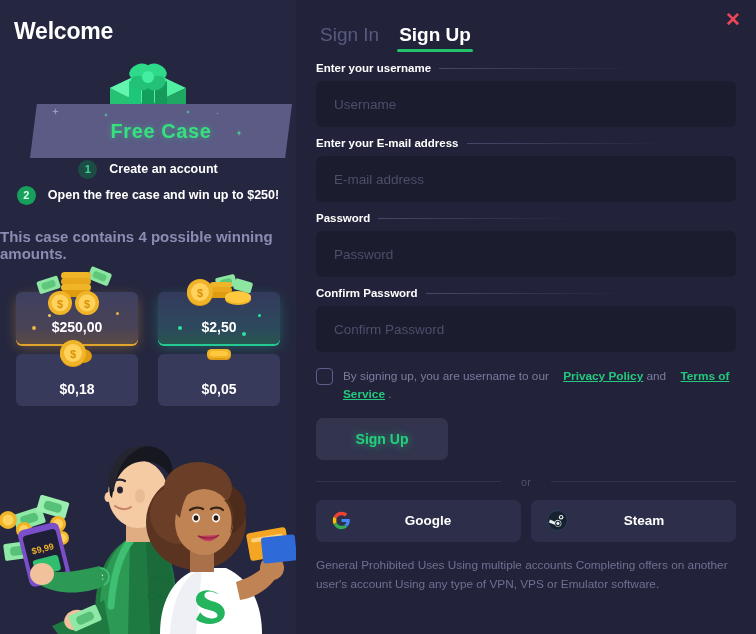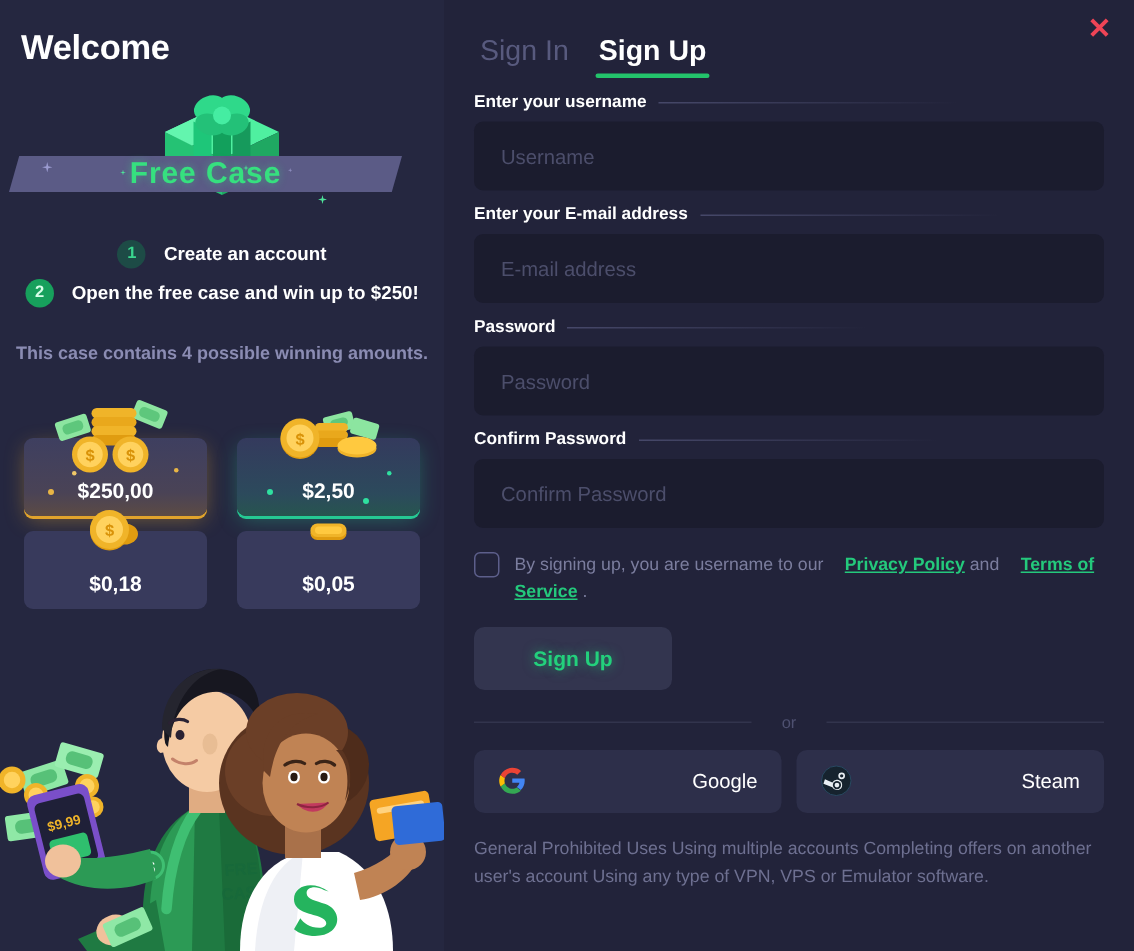--- a/index.html
+++ b/index.html
@@ -47,24 +47,24 @@
     left: 0;
     top: 50px;
     width: 296px;
     height: 80px;
   }
   .gift-svg { position: absolute; left: 98px; top: 0; }
 
   
   .ribbon {
     position: absolute;
-    left: 6px;
+    left: 30px;
     top: 104px;
     width: 262px;
-    height: 24px;
+    height: 54px;
   }
   .ribbon-shape {
     position: absolute;
     inset: 0;
     background: #5b5b86;
     clip-path: polygon(2.6% 0%, 100% 0%, 97.4% 100%, 0% 100%);
   }
   .ribbon-text {
     position: absolute;
     inset: 0;
@@ -111,22 +111,22 @@
     font-size: 12.5px;
     font-weight: 700;
     color: #ffffff;
     white-space: nowrap;
   }
 
   .contains-note {
     position: absolute;
     left: 0; top: 228px;
     width: 296px;
-    text-align: center;
-    font-size: 12px;
+    text-align: left;
+    font-size: 15px;
     font-weight: 600;
     color: #8b8cb3;
   }
 
   
   .prizes {
     position: absolute;
     left: 16px;
     top: 292px;
     width: 264px;
@@ -335,23 +335,23 @@
     border-radius: 7px;
     background: #2d2f4a;
     border: none;
     display: flex;
     align-items: center;
     padding: 0 16px;
     cursor: pointer;
   }
   .social-label {
     flex: 1;
-    text-align: right;
+    text-align: center;
     font-size: 13.5px;
-    font-weight: 400;
+    font-weight: 700;
     color: #ffffff;
   }
 
   .disclaimer {
     margin-top: 14px;
     font-size: 11.8px;
     line-height: 1.62;
     color: #6e7091;
   }
 </style>

